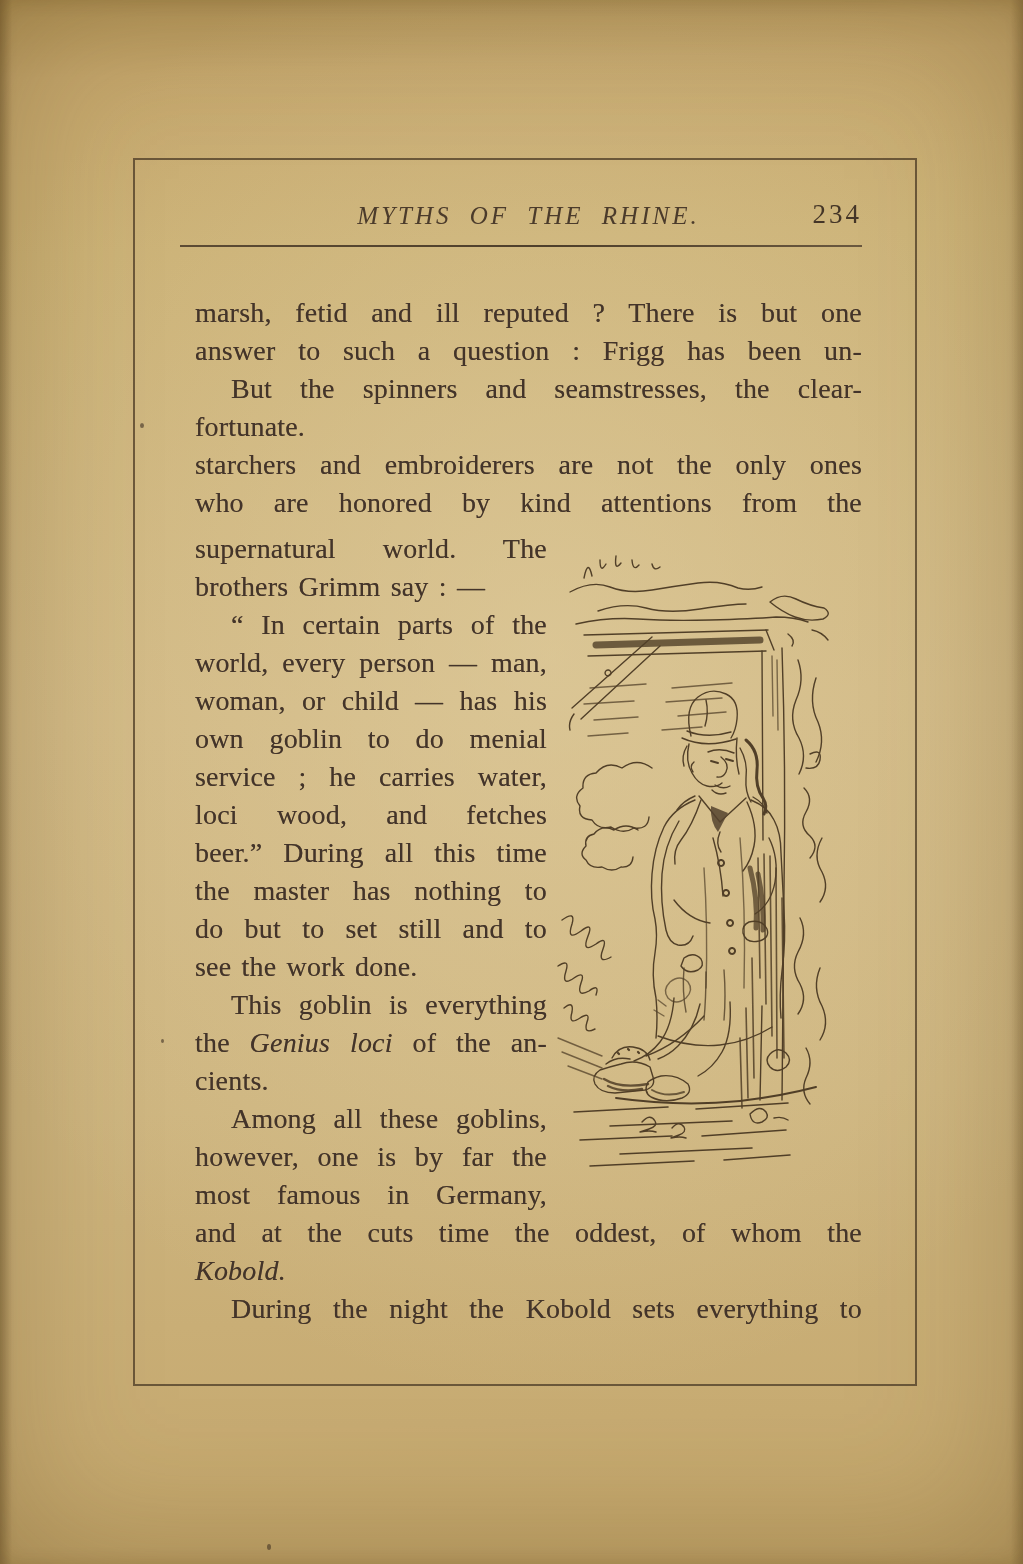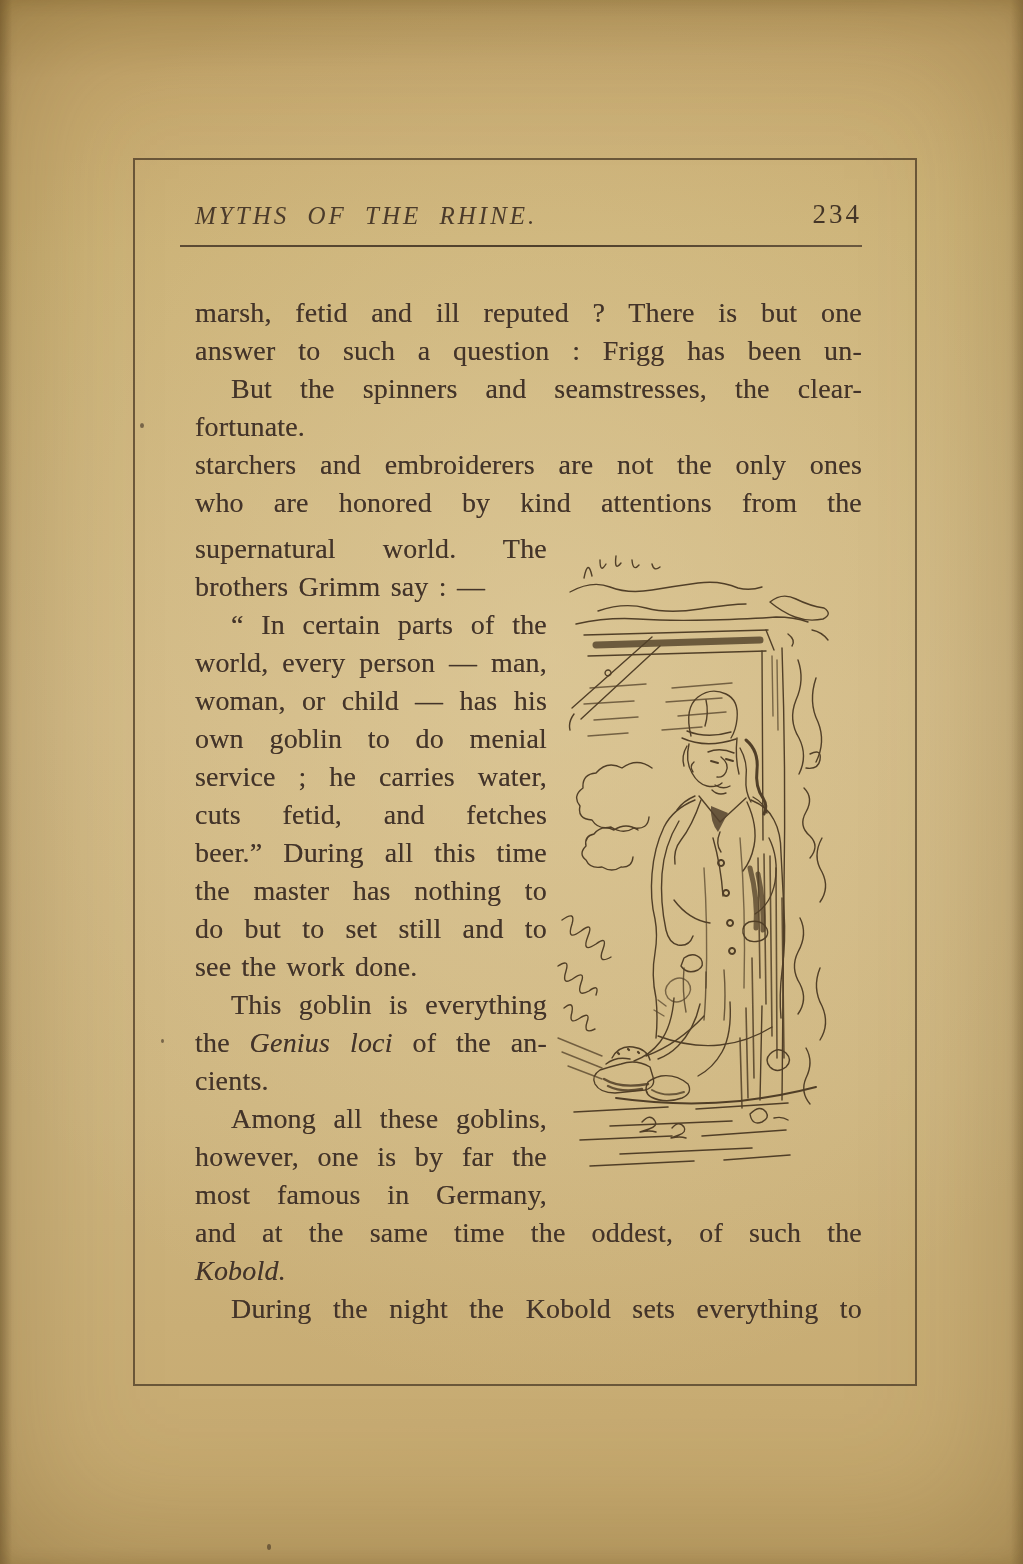--- a/index.html
+++ b/index.html
@@ -16,21 +16,21 @@
     box-shadow:inset 0 0 150px rgba(100,72,28,.34), inset 0 0 20px rgba(80,55,20,.22);
   }
   .frame{
     position:absolute;left:133px;top:158px;width:780px;height:1224px;
     border:2px solid rgba(86,68,44,.82);
   }
   .running-head{
     position:absolute;left:195px;top:198px;width:667px;height:36px;
   }
   .head-title{
-    display:block;
+    display:block;text-align:center;
     font-style:italic;font-size:25px;line-height:36px;
     letter-spacing:3px;word-spacing:9px;color:#4b3b2b;
   }
   .page-num{
     position:absolute;right:0;top:1px;
     font-size:27px;letter-spacing:3px;color:#443527;
   }
   .rule{
     position:absolute;left:180px;top:245px;width:682px;height:2px;
     background:linear-gradient(90deg,#5c4b34,#4e3f2b 55%,#6a583f);
@@ -74,21 +74,21 @@
 
     <div class="row">
       <div class="col">
         <div class="ln j">supernatural world. The</div>
         <div class="ln e">brothers Grimm say : —</div>
         <div class="ln j ind">“ In certain parts of the</div>
         <div class="ln j">world, every person — man,</div>
         <div class="ln j">woman, or child — has his</div>
         <div class="ln j">own goblin to do menial</div>
         <div class="ln j">service ; he carries water,</div>
-        <div class="ln j">cuts fetid, and fetches</div>
+        <div class="ln j">loci wood, and fetches</div>
         <div class="ln j">beer.” During all this time</div>
         <div class="ln j">the master has nothing to</div>
         <div class="ln j">do but to set still and to</div>
         <div class="ln e">see the work done.</div>
         <div class="ln j ind">This goblin is everything</div>
         <div class="ln j"><span>the </span><i>Genius loci</i><span> of the an-</span></div>
         <div class="ln e">cients.</div>
         <div class="ln j ind">Among all these goblins,</div>
         <div class="ln j">however, one is by far the</div>
         <div class="ln j">most famous in Germany,</div>
@@ -192,21 +192,21 @@
           <path d="M8,382 q14,-10 10,4 q-6,18 9,7 q13,-10 7,5 q-7,18 8,8 q12,-9 7,5 q-6,16 8,8"></path>
           <path d="M4,428 q12,-8 8,5 q-5,16 8,7 q12,-8 7,5 q-5,15 8,8 q11,-8 7,4"></path>
           <path d="M10,470 q10,-8 8,4 q-4,14 8,6 q11,-7 7,4 q-4,13 8,7"></path>
           <path opacity="0.75" d="M4,500 l44,18 M8,514 l40,16 M14,528 l34,13"></path>
           <path d="M58,520 q7,-13 21,-11 q14,2 17,13 m-44,4 q10,-8 24,-5"></path>
           <path stroke-width="2.2" d="M64,515 l1,1 M74,511 l1,1 M84,514 l1,1"></path>
         </g>
       </svg>
     </div>
 
-    <div class="ln j">and at the same time the oddest, of such the</div>
+    <div class="ln j">and at the cuts time the oddest, of whom the</div>
     <div class="ln e"><i>Kobold.</i></div>
     <div class="ln j ind">During the night the Kobold sets everything to</div>
   </div>
 
   <div class="speck" style="left:140px;top:423px;width:4px;height:5px;"></div>
   <div class="speck" style="left:161px;top:1039px;width:3px;height:4px;"></div>
   <div class="speck" style="left:267px;top:1544px;width:4px;height:6px;"></div>
 
 </div>
 

